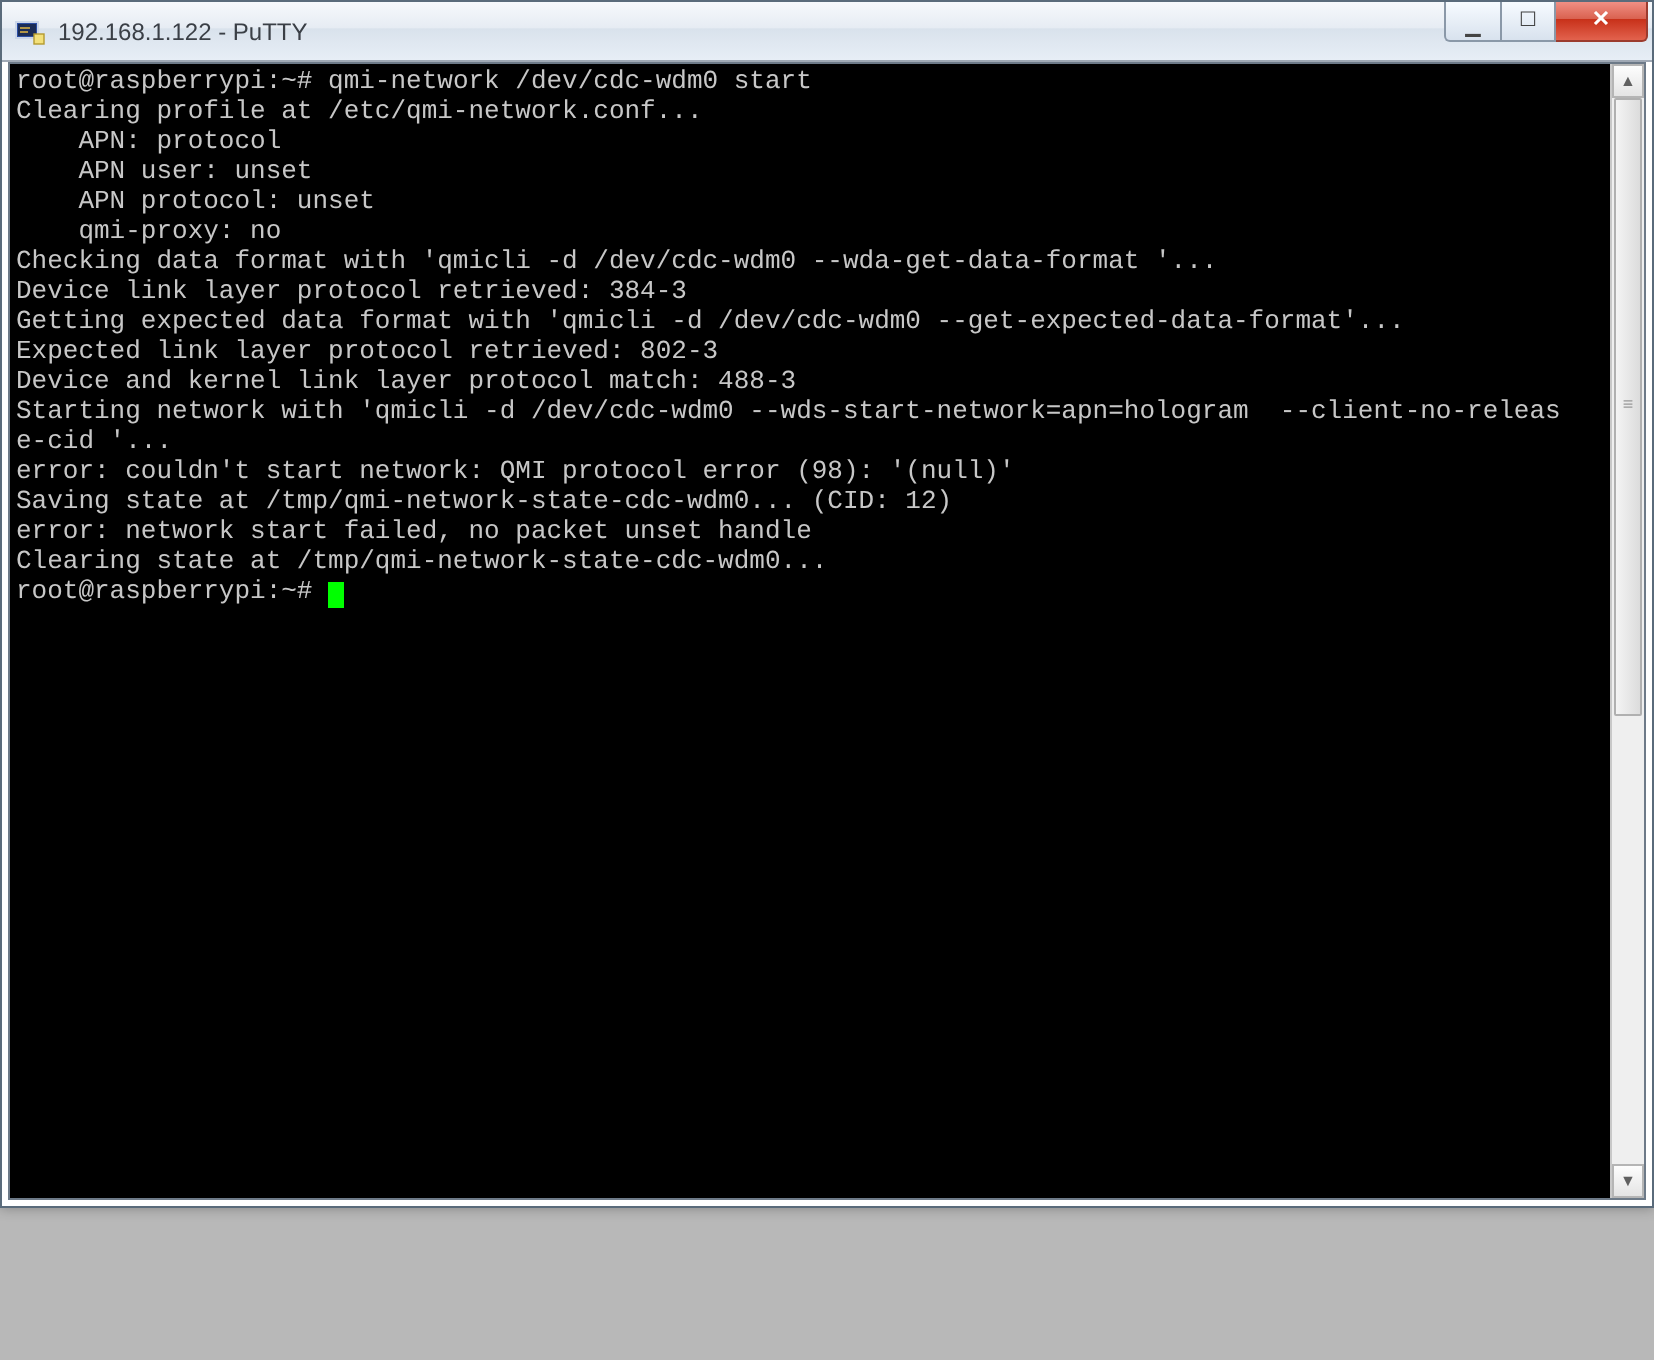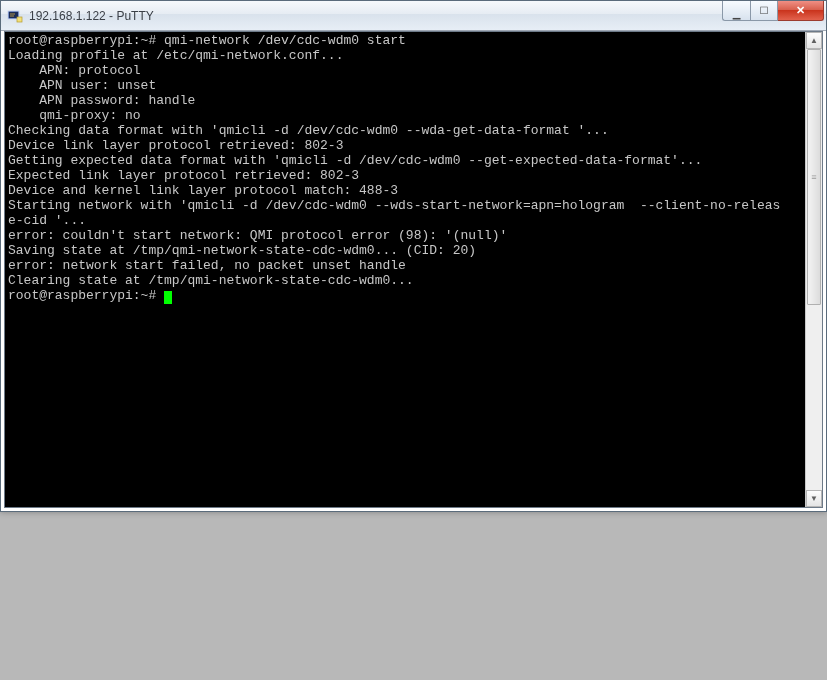--- a/index.html
+++ b/index.html
@@ -7,21 +7,21 @@
     margin: 0;
     padding: 0;
     width: 827px;
     height: 680px;
     font-family: "Segoe UI", Tahoma, sans-serif;
     background: #b8b8b8;
     overflow: hidden;
   }
   .window {
     width: 827px;
-    height: 512px;
+    height: 604px;
     border: 1px solid #5a6b7b;
     background: #fff;
     display: flex;
     flex-direction: column;
     box-shadow: 0 0 6px rgba(0,0,0,0.3);
   }
   .titlebar {
     height: 30px;
     background: linear-gradient(to bottom, #f6f9fc 0%, #e6ecf3 45%, #d9e2ec 46%, #e7eef6 100%);
     border-bottom: 1px solid #a0a9b5;
@@ -156,34 +156,34 @@
       <div class="wc-btn max">
           <span class="glyph">☐</span>
         </div>
       <div class="wc-btn close">
           <span class="glyph">✕</span>
         </div>
     </div>
   </div>
   <div class="client">
     <div class="terminal"><span class="line"><span>root@raspberrypi:~# </span><span>qmi-network /dev/cdc-wdm0 start</span></span>
-<span class="line">Loading profile at /etc/qmi-network.conf...</span>
+<span class="line">Clearing profile at /etc/qmi-network.conf...</span>
 <span class="line">    APN: protocol</span>
 <span class="line">    APN user: unset</span>
-<span class="line">    APN password: handle</span>
+<span class="line">    APN protocol: unset</span>
 <span class="line">    qmi-proxy: no</span>
 <span class="line">Checking data format with 'qmicli -d /dev/cdc-wdm0 --wda-get-data-format '...</span>
-<span class="line">Device link layer protocol retrieved: 802-3</span>
+<span class="line">Device link layer protocol retrieved: 384-3</span>
 <span class="line">Getting expected data format with 'qmicli -d /dev/cdc-wdm0 --get-expected-data-format'...</span>
 <span class="line">Expected link layer protocol retrieved: 802-3</span>
 <span class="line">Device and kernel link layer protocol match: 488-3</span>
 <span class="line">Starting network with 'qmicli -d /dev/cdc-wdm0 --wds-start-network=apn=hologram  --client-no-releas</span>
 <span class="line">e-cid '...</span>
 <span class="line">error: couldn't start network: QMI protocol error (98): '(null)'</span>
-<span class="line">Saving state at /tmp/qmi-network-state-cdc-wdm0... (CID: 20)</span>
+<span class="line">Saving state at /tmp/qmi-network-state-cdc-wdm0... (CID: 12)</span>
 <span class="line">error: network start failed, no packet unset handle</span>
 <span class="line">Clearing state at /tmp/qmi-network-state-cdc-wdm0...</span>
 <span class="line"><span>root@raspberrypi:~# </span><span class="cursor"></span></span></div>
     <div class="scrollbar">
       <div class="sb-btn">▲</div>
       <div class="sb-track">
         <div class="sb-thumb"></div>
       </div>
       <div class="sb-btn">▼</div>
     </div>

